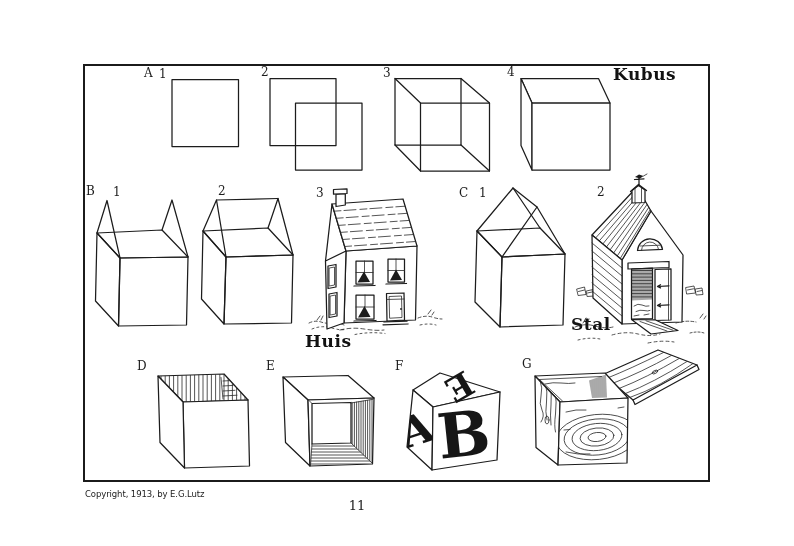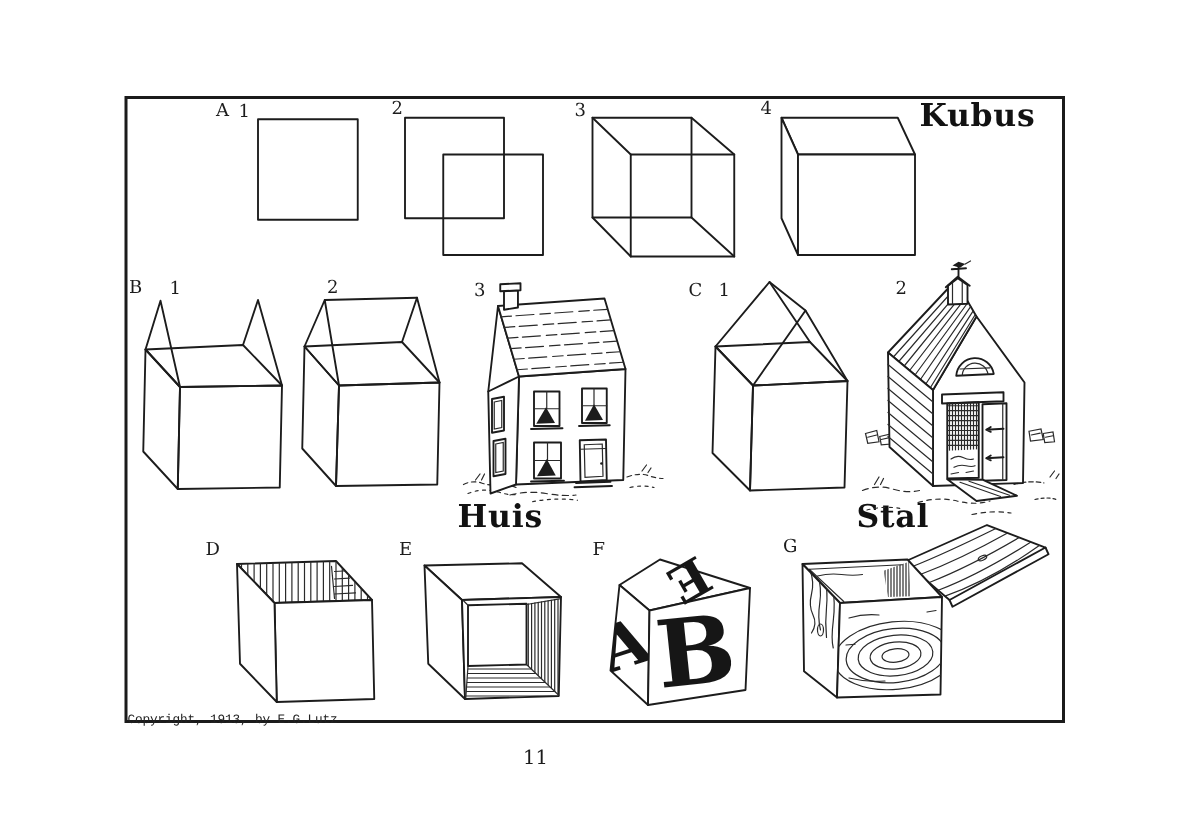--- a/index.html
+++ b/index.html
@@ -22,21 +22,21 @@
   }
   .lbl{
     position:absolute;
     font-family:"DejaVu Serif", serif;
     font-size:12px;
     line-height:1;
     color:#1c1c1c;
     white-space:nowrap;
   }
   .lbl-title{
-    font-size:21px;
+    font-size:17px;
     font-weight:700;
     letter-spacing:0.5px;
     color:#121212;
   }
   .lbl-copyright{
     font-family:"DejaVu Sans", sans-serif;
     font-size:8.5px;
     letter-spacing:-0.1px;
     color:#222;
   }
@@ -69,28 +69,28 @@
 
 <span class="lbl" style="left:86px;top:185px;">B</span>
 <span class="lbl" style="left:113px;top:186px;">1</span>
 <span class="lbl" style="left:218px;top:185px;">2</span>
 <span class="lbl" style="left:316px;top:187px;">3</span>
 <span class="lbl lbl-title" style="left:305px;top:333px;">Huis</span>
 
 <span class="lbl" style="left:459px;top:187px;">C</span>
 <span class="lbl" style="left:479px;top:187px;">1</span>
 <span class="lbl" style="left:597px;top:186px;">2</span>
-<span class="lbl lbl-title" style="left:571px;top:333px;">Stal</span>
+<span class="lbl lbl-title" style="left:571px;top:316px;">Stal</span>
 
 <span class="lbl" style="left:137px;top:360px;">D</span>
 <span class="lbl" style="left:266px;top:360px;">E</span>
 <span class="lbl" style="left:395px;top:360px;">F</span>
 <span class="lbl" style="left:522px;top:358px;">G</span>
 
-<span class="lbl lbl-copyright" style="left:85px;top:476px;font-family:Liberation Mono, monospace;">Copyright, 1913, by E.G.Lutz</span>
+<span class="lbl lbl-copyright" style="left:85px;top:490px;">Copyright, 1913, by E.G.Lutz</span>
 <span class="lbl lbl-pagenum">11</span>
 
 <div class="drawing-layer">
 <svg width="794" height="546" viewBox="0 0 794 546" xmlns="http://www.w3.org/2000/svg">
   <defs>
     <clipPath id="clipDopen">
           <polygon points="158,376 224,374 248,400 183,402"></polygon>
         </clipPath>
     <clipPath id="clipEwall">
           <polygon points="351,402.5 373.5,399 372.5,463.5 351,443"></polygon>

